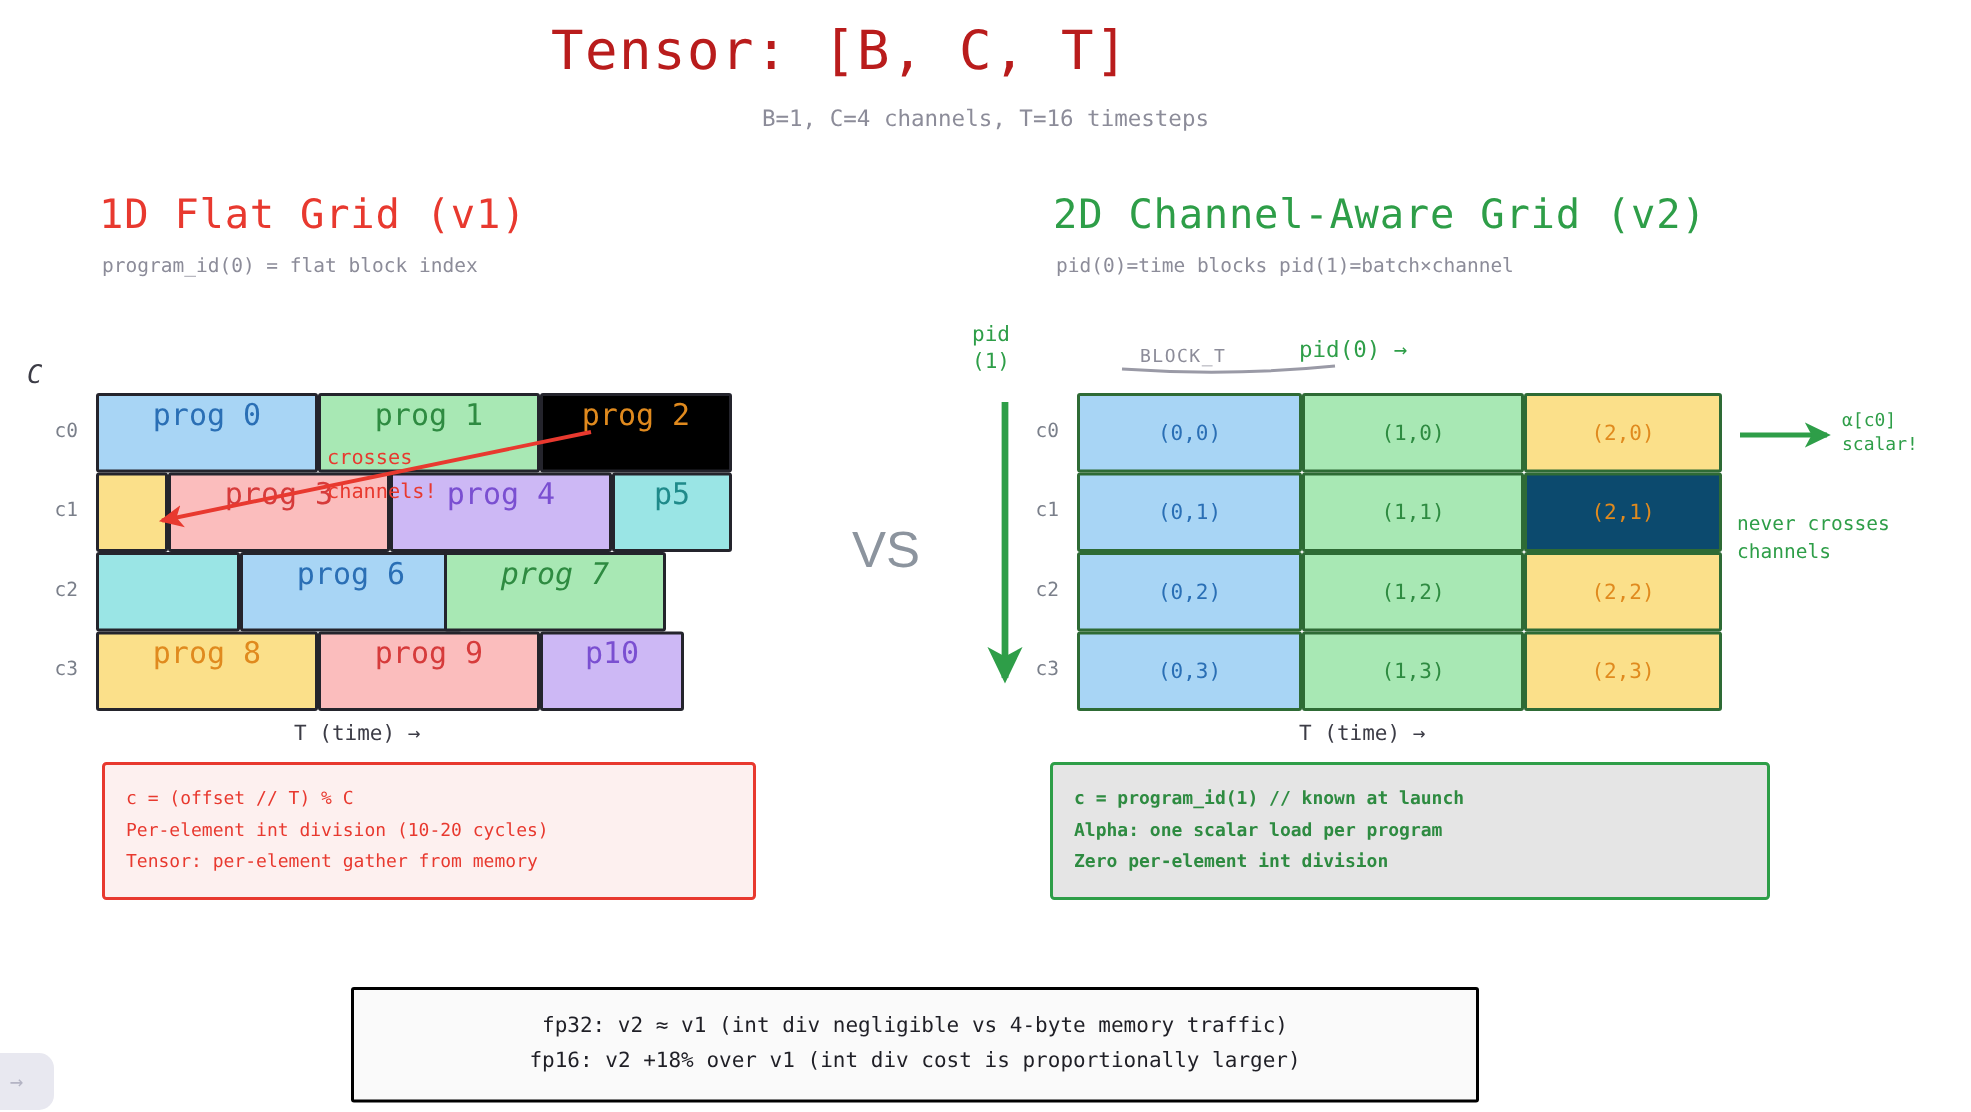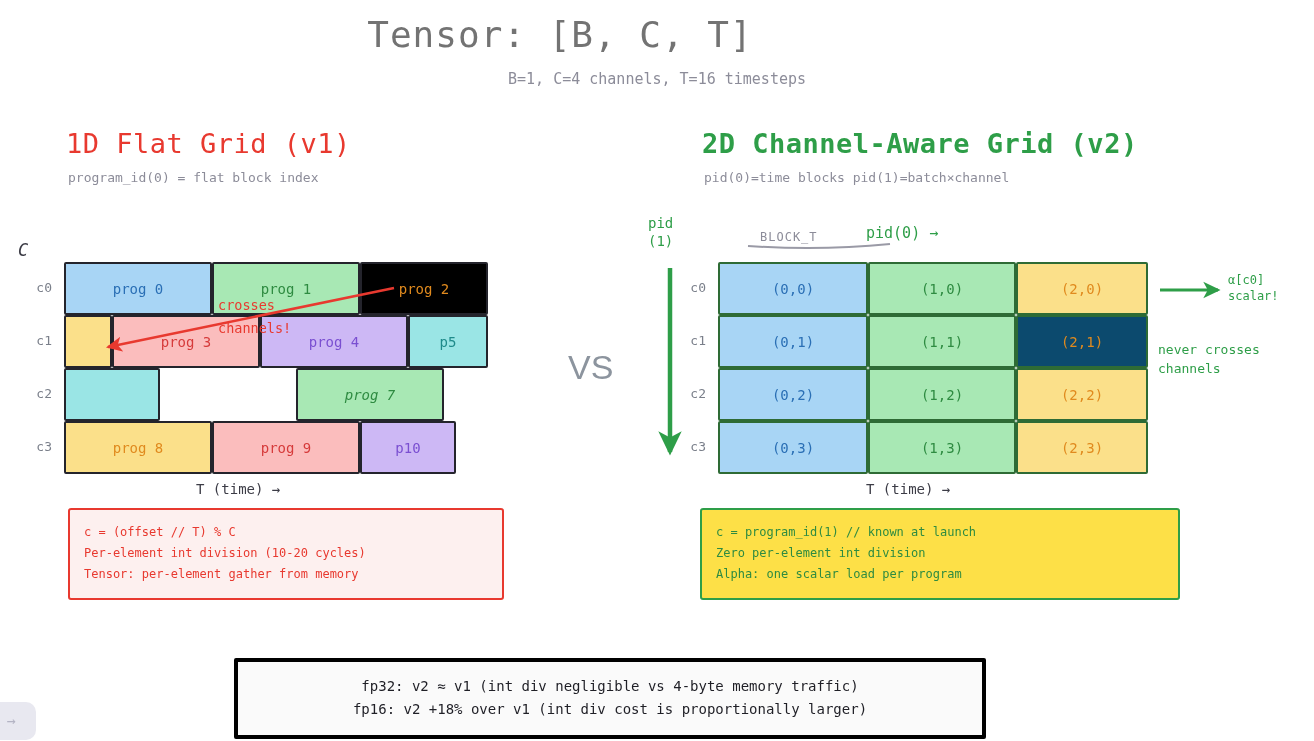--- a/index.html
+++ b/index.html
@@ -8,48 +8,48 @@
     background:#ffffff;
     font-family:"DejaVu Sans Mono","Liberation Mono",monospace;
     position:relative;
     overflow:hidden;
   }
   .abs{position:absolute;}
 
   
   #title{
     left:0;top:14px;width:1120px;text-align:center;
-    font-size:36px;color:#737373;letter-spacing:1px;
+    font-size:36px;color:#b91c1c;letter-spacing:1px;
   }
   #subtitle{
     left:0;top:70px;width:1314px;text-align:center;
     font-size:15px;color:#8c8c99;
   }
 
   
   .panel-title{font-size:27px;letter-spacing:0.5px;}
   .panel-sub{font-size:13px;color:#8c8c99;}
   #v1-title{left:66px;top:128px;color:#e8392f;}
   #v1-sub{left:68px;top:170px;}
-  #v2-title{left:702px;top:128px;color:#2e9e48;font-weight:bold;}
+  #v2-title{left:702px;top:128px;color:#2e9e48;}
   #v2-sub{left:704px;top:170px;}
   #c-axis{left:18px;top:240px;font-size:17px;color:#3c3c46;font-style:italic;}
   .rowlab{font-size:13px;color:#7a7f8a;width:26px;text-align:right;}
   #t-axis-left{left:196px;top:481px;font-size:14px;color:#3c3c46;}
   #t-axis-right{left:866px;top:481px;font-size:14px;color:#3c3c46;}
   #vs{left:568px;top:348px;font-size:34px;color:#8c949e;
       font-family:"Liberation Sans",sans-serif;}
 
   
   #grid-v1{left:64px;top:262px;width:424px;height:212px;}
   .gcell{
     position:absolute;box-sizing:border-box;
     border:2px solid #24242c;border-radius:2px;
-    display:flex;align-items:center;justify-content:center;
-    font-size:14px;
+    display:flex;align-items:flex-start;justify-content:center;
+    font-size:20px;
   }
 
   
   #grid-v2{left:718px;top:262px;width:430px;height:212px;}
   .g2cell{
     position:absolute;box-sizing:border-box;
     border:2px solid #2e6b35;border-radius:2px;
     display:flex;align-items:center;justify-content:center;
     font-size:14px;
   }
@@ -62,25 +62,25 @@
   #pid0-label{left:866px;top:224px;font-size:15px;color:#2e9e48;}
 
   
   .codebox{
     box-sizing:border-box;padding:12px 14px 13px 14px;
     font-size:12px;line-height:21px;border-radius:3px;
   }
   #box-v1{left:68px;top:508px;width:436px;
     border:2.5px solid #e8392f;background:#fdf0ef;color:#e8392f;}
   #box-v2{left:700px;top:508px;width:480px;
-    border:2.5px solid #2e9e48;background:#fde047;color:#2e8b41;}
+    border:2.5px solid #2e9e48;background:#e5e5e5;color:#2e8b41;font-weight:bold;}
   #box-summary{
     left:234px;top:658px;width:752px;box-sizing:border-box;
     padding:13px 0 14px 0;text-align:center;
-    border:4px solid #000000;border-radius:2px;background:#fafafa;
+    border:2px solid #000000;border-radius:2px;background:#fafafa;
     font-size:14px;line-height:23px;color:#1f1f26;
   }
 
   
   #overlay{left:0;top:0;width:1314px;height:741px;pointer-events:none;}
 
   
   #crosses-1{left:218px;top:297px;font-size:13.5px;color:#e8392f;}
   #crosses-2{left:218px;top:320px;font-size:13.5px;color:#e8392f;}
 
@@ -128,20 +128,23 @@
     </div>
     <div class="gcell" style="left: 196px; top: 53px; width: 148px; height: 53px; background: rgb(205, 184, 245); color: rgb(122, 79, 209);">
       <span>prog 4</span>
     </div>
     <div class="gcell" style="left: 344px; top: 53px; width: 80px; height: 53px; background: rgb(154, 229, 229); color: rgb(31, 138, 138);">
       <span>p5</span>
     </div>
     <div class="gcell" style="left: 0px; top: 106px; width: 96px; height: 53px; background: rgb(154, 229, 229); color: rgb(31, 138, 138);">
       <span></span>
     </div>
+    <div class="gcell" style="left: 96px; top: 106px; width: 148px; height: 53px; background: rgb(168, 213, 245); color: rgb(42, 111, 181);">
+      <span>prog 6</span>
+    </div>
     <div class="gcell" style="left: 232px; top: 106px; width: 148px; height: 53px; background: rgb(168, 232, 180); color: rgb(46, 139, 65); font-style: italic;">
       <span>prog 7</span>
     </div>
     <div class="gcell" style="left: 0px; top: 159px; width: 148px; height: 53px; background: rgb(251, 224, 138); color: rgb(224, 138, 30);">
       <span>prog 8</span>
     </div>
     <div class="gcell" style="left: 148px; top: 159px; width: 148px; height: 53px; background: rgb(251, 189, 189); color: rgb(214, 59, 59);">
       <span>prog 9</span>
     </div>
     <div class="gcell" style="left: 296px; top: 159px; width: 96px; height: 53px; background: rgb(205, 184, 245); color: rgb(122, 79, 209);">
@@ -224,22 +227,22 @@
 </div>
 <div class="abs" id="never-note">
   <div>never crosses</div>
   <div>channels</div>
 </div>
 
 <div class="abs" id="t-axis-right">T (time) →</div>
 
 <div class="abs codebox" id="box-v2">
     <div>c = program_id(1)  // known at launch</div>
+    <div>Alpha: one scalar load per program</div>
     <div>Zero per-element int division</div>
-    <div>Alpha: one scalar load per program</div>
   </div>
 
 <div class="abs" id="box-summary">
   <div>fp32: v2 ≈ v1 (int div negligible vs 4-byte memory traffic)</div>
   <div>fp16: v2 +18% over v1 (int div cost is proportionally larger)</div>
 </div>
 
 <div class="abs" id="corner-badge">
   <span>→</span>
 </div>

